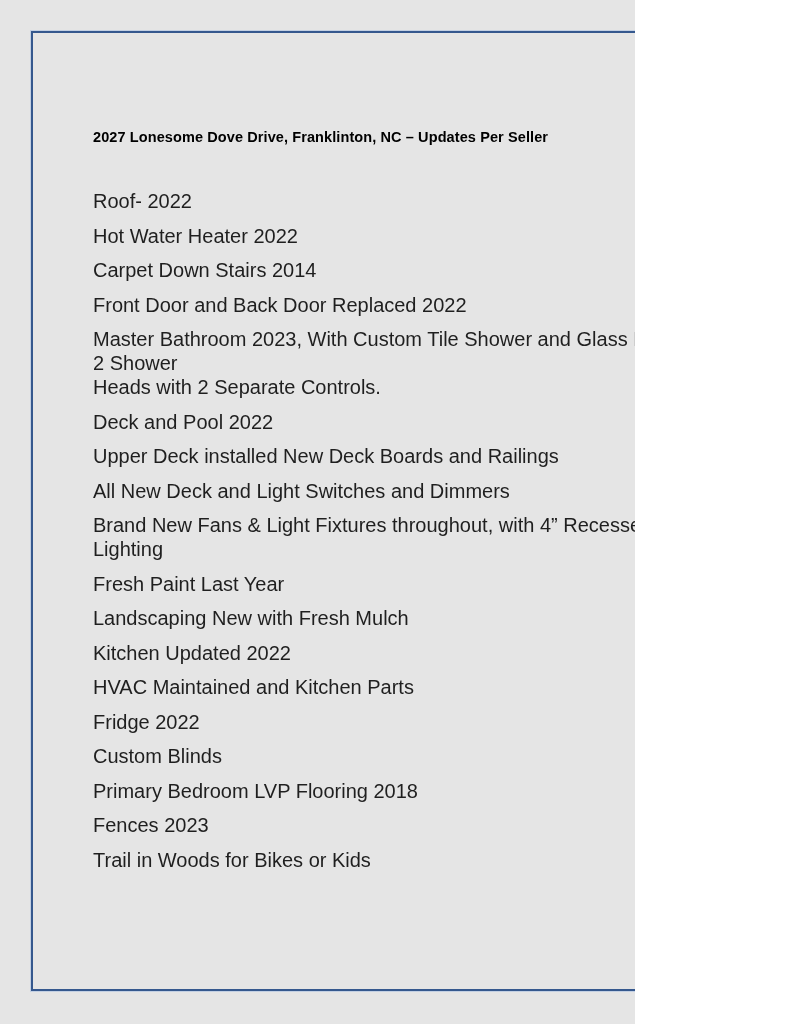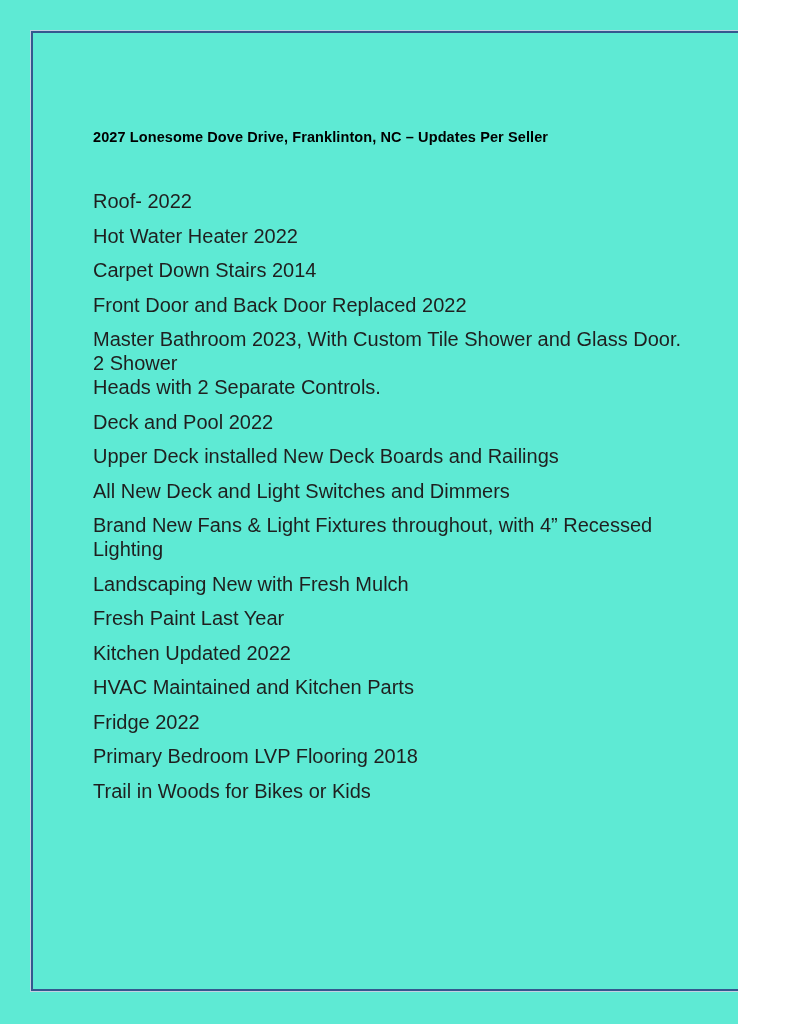--- a/index.html
+++ b/index.html
@@ -3,23 +3,23 @@
 <meta charset="utf-8">
 <style>
   html, body {
     margin: 0;
     padding: 0;
     background: #ffffff;
     font-family: "Liberation Sans", sans-serif;
   }
   .page {
     position: relative;
-    width: 738px;
+    width: 635px;
     height: 1024px;
-    background: #5eead4;
+    background: #e5e5e5;
     overflow: hidden;
   }
   .page-border {
     position: absolute;
     top: 31px;
     left: 31px;
     width: 728px;
     height: 960px;
     border: 2px solid #35588e;
     box-shadow: 0 0 0 1px #c3d0e3;
@@ -60,22 +60,24 @@
         <p class="item">Roof- 2022</p>
         <p class="item">Hot Water Heater 2022</p>
         <p class="item">Carpet Down Stairs 2014</p>
         <p class="item">Front Door and Back Door Replaced 2022</p>
         <p class="item">Master Bathroom 2023, With Custom Tile Shower and Glass Door.  2 Shower
 Heads with 2 Separate Controls.</p>
         <p class="item">Deck and Pool 2022</p>
         <p class="item">Upper Deck installed New Deck Boards and Railings</p>
         <p class="item">All New Deck and Light Switches and Dimmers</p>
         <p class="item">Brand New Fans &amp; Light Fixtures throughout, with 4” Recessed Lighting</p>
+        <p class="item">Fresh Paint Last Year</p>
         <p class="item">Landscaping New with Fresh Mulch</p>
-        <p class="item">Fresh Paint Last Year</p>
         <p class="item">Kitchen Updated 2022</p>
         <p class="item">HVAC Maintained and Kitchen Parts</p>
         <p class="item">Fridge 2022</p>
+        <p class="item">Custom Blinds</p>
         <p class="item">Primary Bedroom LVP Flooring 2018</p>
+        <p class="item">Fences 2023</p>
         <p class="item">Trail in Woods for Bikes or Kids</p>
       </div>
   </div>
 </div>
 
 </body></html>

